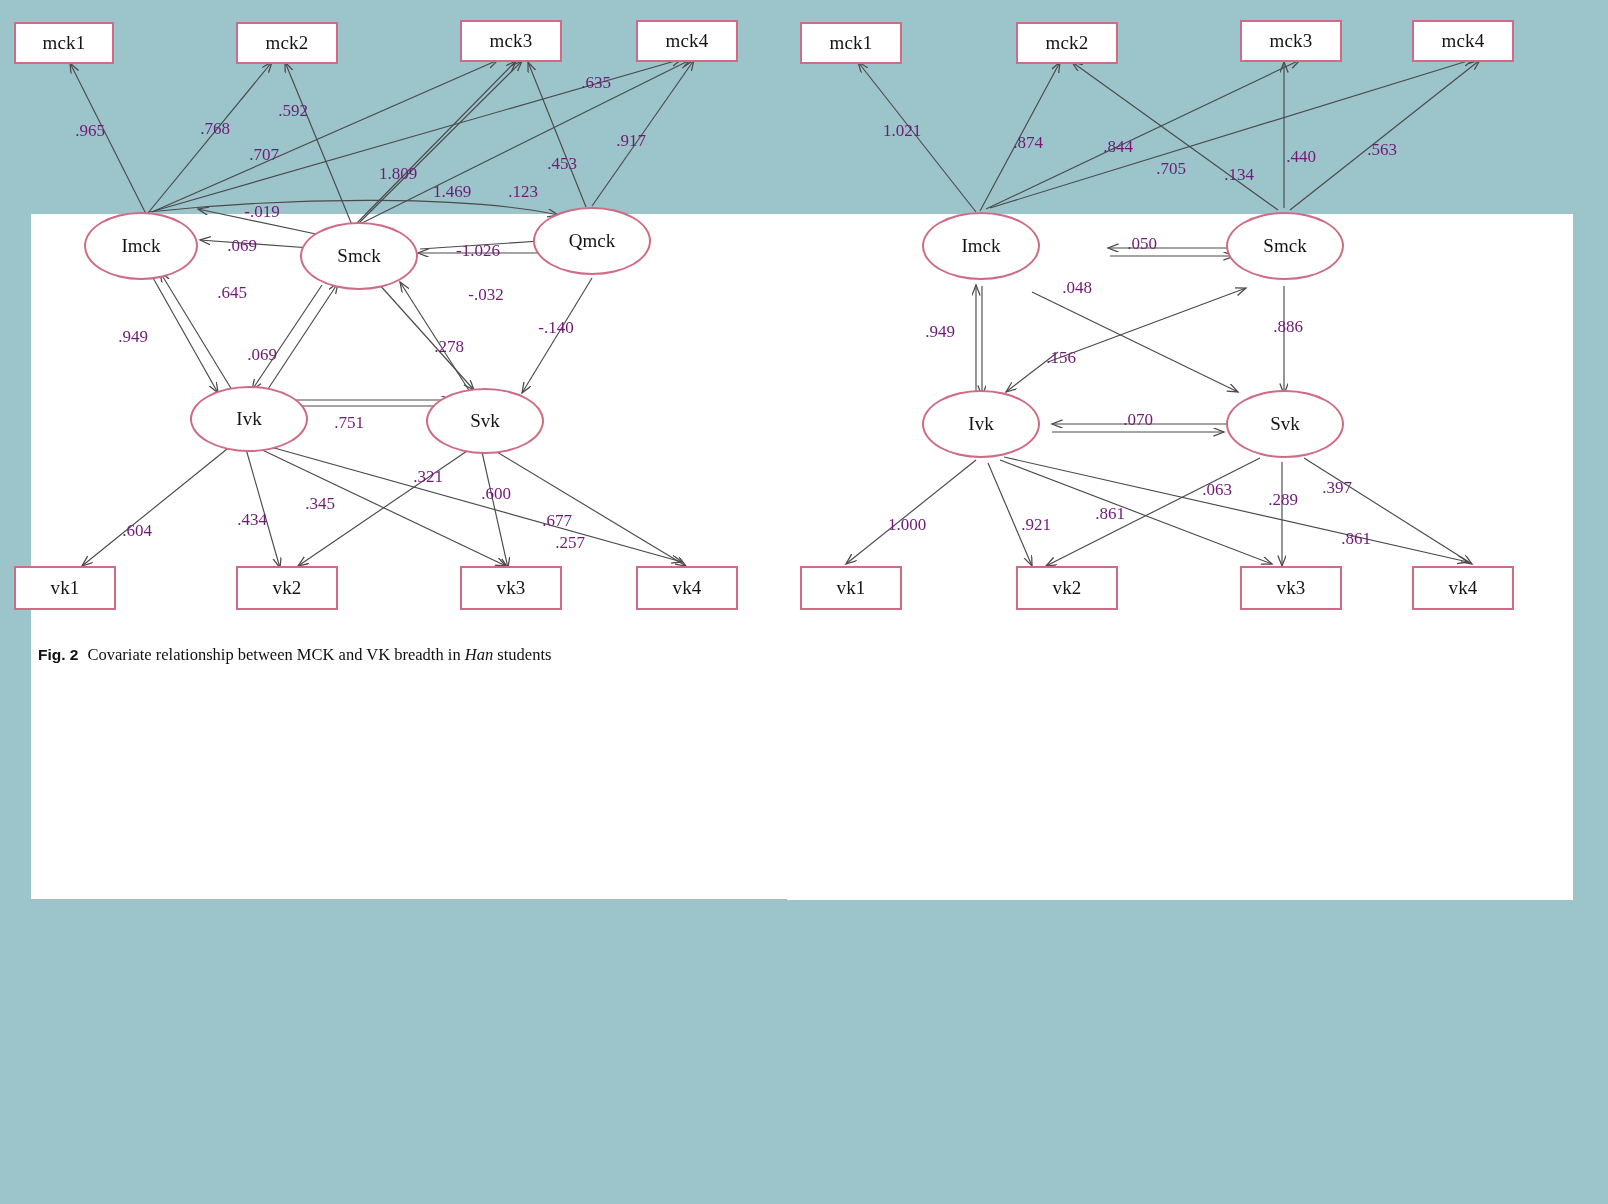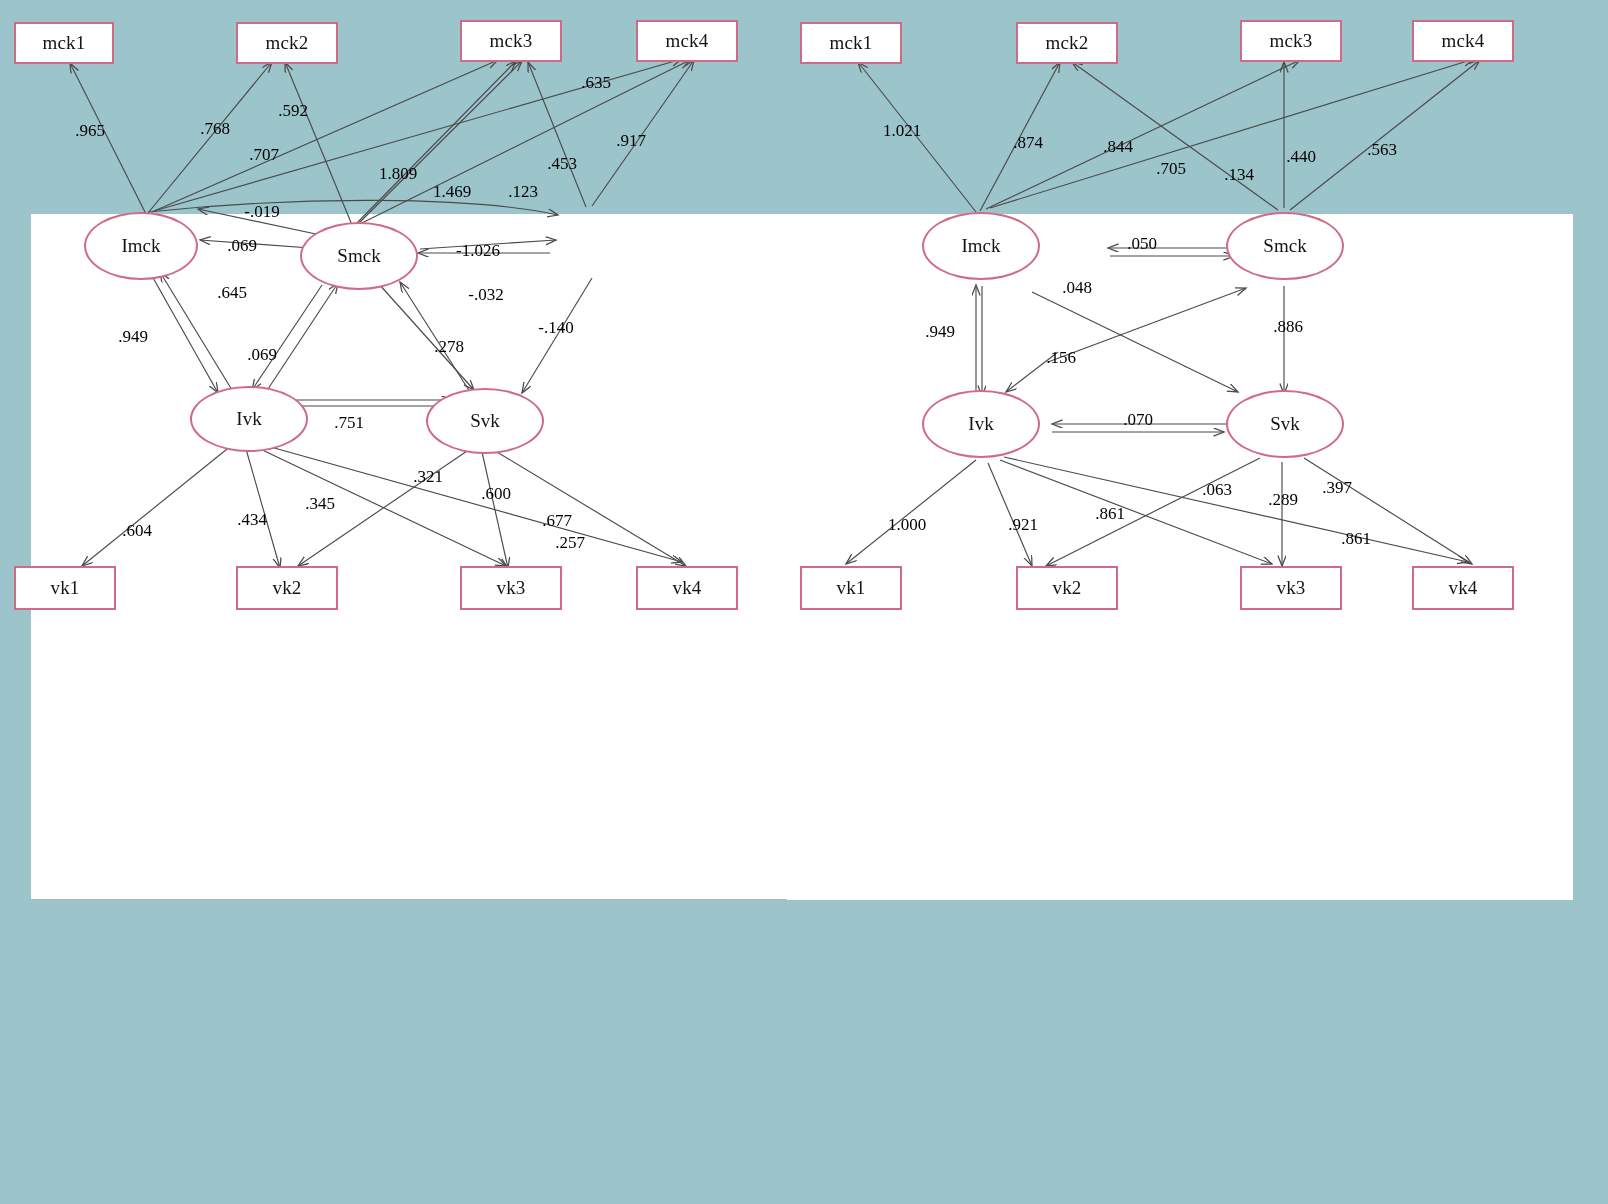--- a/index.html
+++ b/index.html
@@ -54,21 +54,21 @@
     background: #ffffff;
     display: flex;
     align-items: center;
     justify-content: center;
     font-size: 19px;
     color: #141414;
   }
   .edge-label {
     position: absolute;
     font-size: 17px;
-    color: #000000;
+    color: #701a75;
     white-space: nowrap;
     background: transparent;
     transform: translate(-50%, -50%);
     line-height: 1;
   }
   .fig-caption {
     position: absolute;
     font-size: 16.5px;
     color: #111111;
     white-space: nowrap;
@@ -150,20 +150,23 @@
     </div>
     <div class="node-box" style="left:636px; top:20px; width:102px; height:42px;">
       <span>mck4</span>
     </div>
 
     <div class="node-ellipse" style="left:84px; top:212px; width:114px; height:68px;">
       <span>Imck</span>
     </div>
     <div class="node-ellipse" style="left:300px; top:222px; width:118px; height:68px;">
       <span>Smck</span>
+    </div>
+    <div class="node-ellipse" style="left:533px; top:207px; width:118px; height:68px;">
+      <span>Qmck</span>
     </div>
 
     <div class="node-ellipse" style="left:190px; top:386px; width:118px; height:66px;">
       <span>Ivk</span>
     </div>
     <div class="node-ellipse" style="left:426px; top:388px; width:118px; height:66px;">
       <span>Svk</span>
     </div>
 
     <div class="node-box" style="left:14px; top:566px; width:102px; height:44px;">
@@ -200,20 +203,23 @@
     <span class="edge-label" style="left:556px; top:327px;">-.140</span>
     <span class="edge-label" style="left:349px; top:422px;">.751</span>
     <span class="edge-label" style="left:428px; top:476px;">.321</span>
     <span class="edge-label" style="left:496px; top:493px;">.600</span>
     <span class="edge-label" style="left:557px; top:520px;">.677</span>
     <span class="edge-label" style="left:137px; top:530px;">.604</span>
     <span class="edge-label" style="left:252px; top:519px;">.434</span>
     <span class="edge-label" style="left:320px; top:503px;">.345</span>
     <span class="edge-label" style="left:570px; top:542px;">.257</span>
 
+    <div class="fig-caption" id="caption-han">
+      <span class="cap-num">Fig. 2</span><span class="cap-txt">Covariate relationship between MCK and VK breadth in </span><span class="cap-em">Han</span><span> students</span>
+    </div>
   </div>
 
   <div class="figure" id="figure-yao">
     <svg class="fig-svg" width="782" height="686" viewBox="0 0 782 686">
       <defs>
         <marker id="ahY" markerWidth="11" markerHeight="11" refX="9.2" refY="3.6" orient="auto" markerUnits="strokeWidth">
           <path d="M0,0 L9.2,3.6 L0,7.2" fill="none" stroke="#4a4a4a" stroke-width="1.1"></path>
         </marker>
       </defs>
       <g stroke="#4a4a4a" stroke-width="1.15" fill="none" marker-end="url(#ahY)">
@@ -303,18 +309,18 @@
     <span class="edge-label" style="left:382px; top:243px;">.050</span>
     <span class="edge-label" style="left:317px; top:287px;">.048</span>
     <span class="edge-label" style="left:180px; top:331px;">.949</span>
     <span class="edge-label" style="left:301px; top:357px;">.156</span>
     <span class="edge-label" style="left:528px; top:326px;">.886</span>
     <span class="edge-label" style="left:378px; top:419px;">.070</span>
     <span class="edge-label" style="left:457px; top:489px;">.063</span>
     <span class="edge-label" style="left:523px; top:499px;">.289</span>
     <span class="edge-label" style="left:577px; top:487px;">.397</span>
     <span class="edge-label" style="left:147px; top:524px;">1.000</span>
-    <span class="edge-label" style="left:263px; top:524px;text-align:right;">.921</span>
+    <span class="edge-label" style="left:276px; top:524px;text-align:right;">.921</span>
     <span class="edge-label" style="left:350px; top:513px;">.861</span>
     <span class="edge-label" style="left:596px; top:538px;">.861</span>
 
   </div>
 </div>
 
 </body></html>

